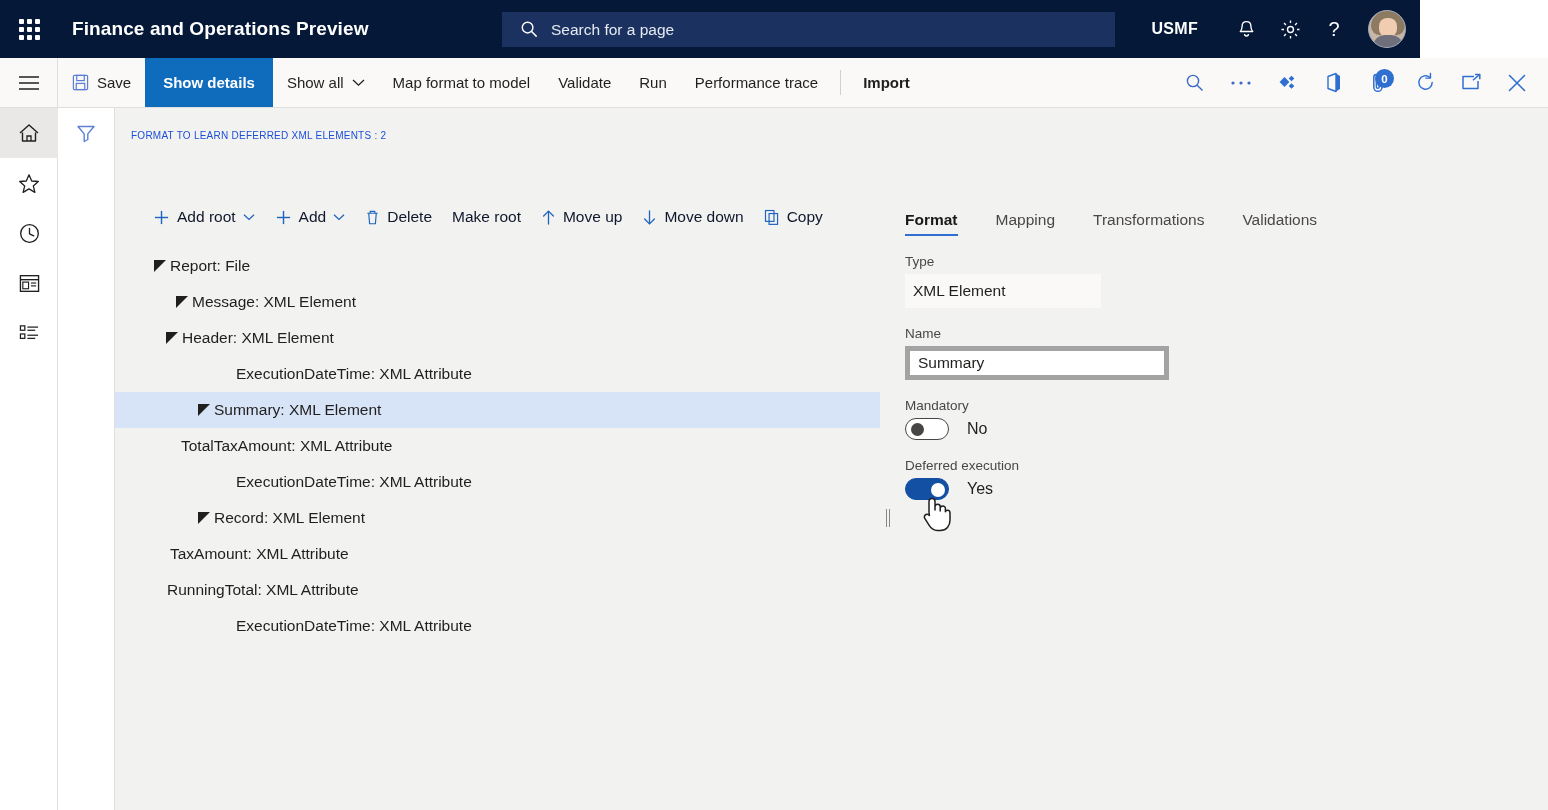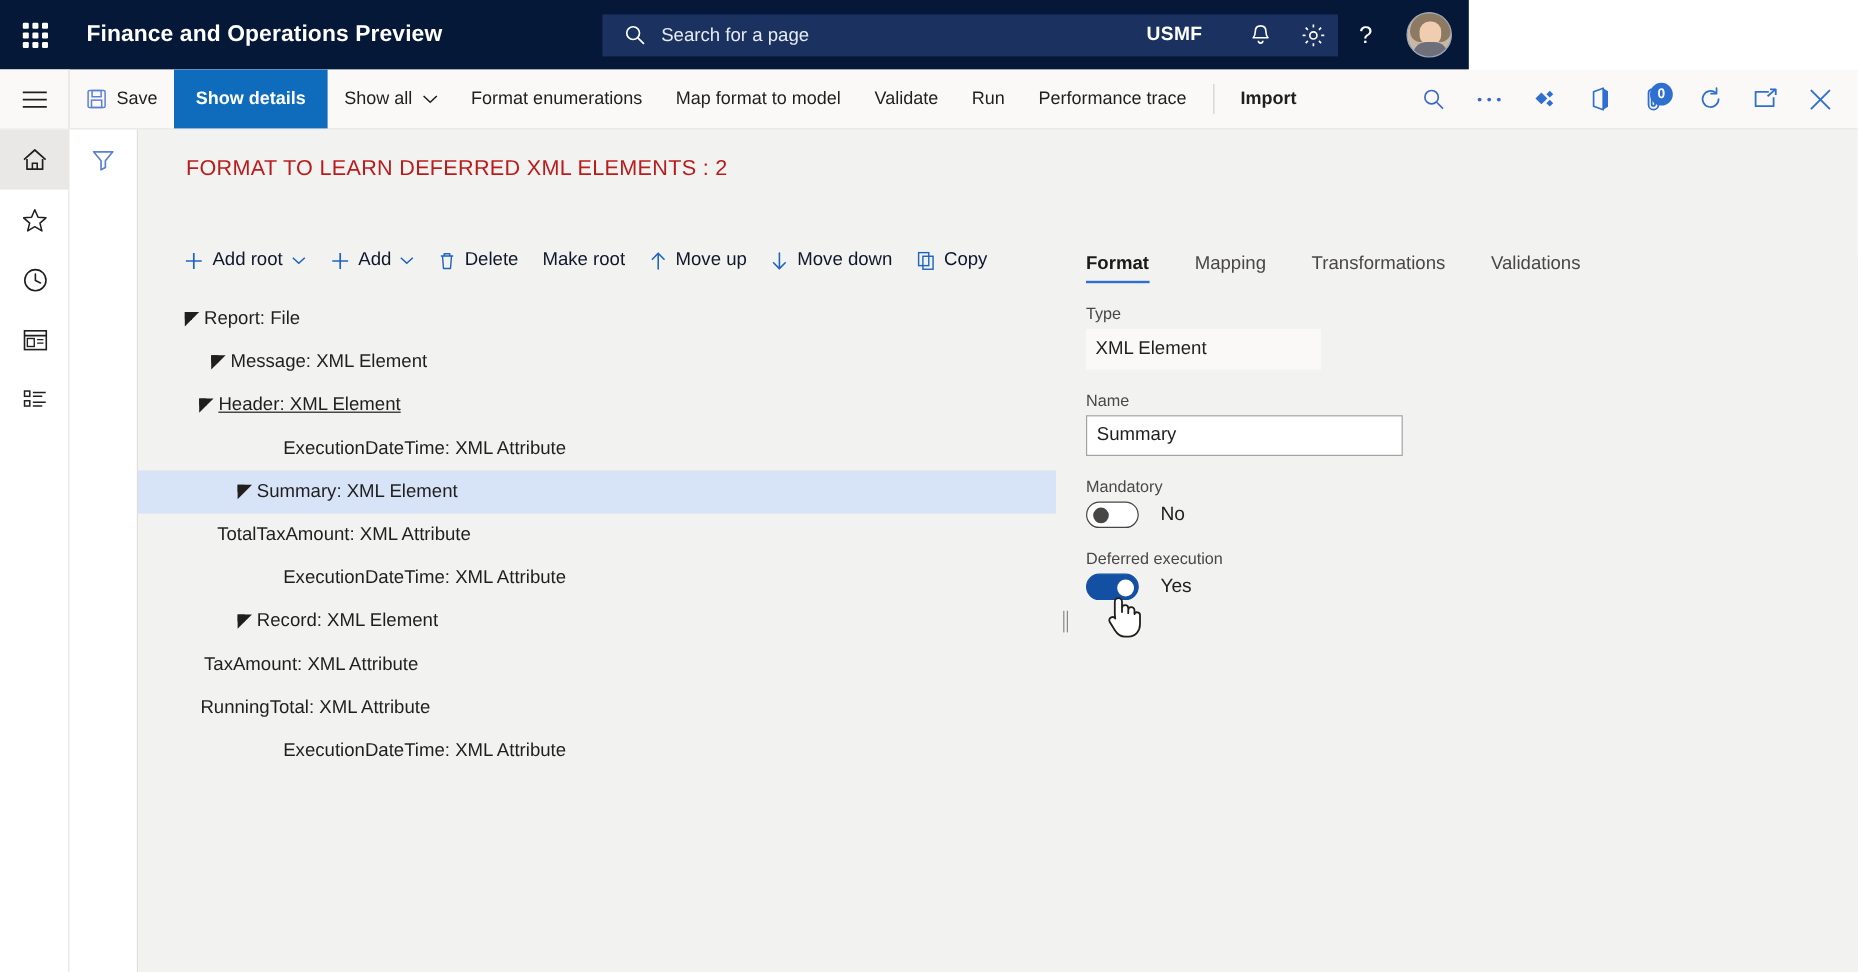--- a/index.html
+++ b/index.html
@@ -6,21 +6,21 @@
   html, body {
     margin: 0; padding: 0;
     width: 1548px; height: 810px;
     overflow: hidden;
     font-family: "Liberation Sans", sans-serif;
     background: #ffffff;
   }
 
   
   #topbar {
-    position: absolute; left: 0; top: 0; width: 1224px; height: 58px;
+    position: absolute; left: 0; top: 0; width: 1420px; height: 58px;
     background: #061838;
     display: flex; align-items: center;
   }
   #waffle {
     width: 58px; height: 58px;
     display: flex; align-items: center; justify-content: center;
     cursor: pointer;
   }
   .waffle-grid {
     display: grid; grid-template-columns: repeat(3, 5px);
@@ -98,21 +98,21 @@
     background: #ffffff; border-right: 1px solid #e1dfdd;
   }
   #filter-icon-wrap { display:flex; align-items:center; justify-content:center; height:50px; cursor:pointer;}
 
   
   #content {
     position: absolute; left: 115px; top: 108px; width: 1433px; height: 702px;
     background: #f2f2f1; overflow: hidden;
   }
   #breadcrumb {
-    position:absolute; left:40px; top:22px; font-size:18px; color:#b91c1c;
+    position:absolute; left:16px; top:22px; font-size:10px; color:#1d4ed8;
     letter-spacing:.25px; white-space:nowrap;
   }
   #page-title {
     position:absolute; left:30px; top:44px; font-size:29px; color:#1b1a19; font-weight:600;
   }
 
   
   #tree-toolbar {
     position:absolute; left:28px; top:96px; display:flex; align-items:center;
   }
@@ -162,21 +162,21 @@
   .tab.active::after {
     content:""; position:absolute; left:0; right:0; bottom:0; height:2.5px; background:#2f6fd0;
   }
   .field-label { font-size:13.5px; color:#4a4846; margin-top:18px; margin-bottom:5px; }
   .field-ro {
     width: 196px; height: 34px; background:#faf9f8;
     display:flex; align-items:center; padding-left:8px;
     font-size:15.5px; color:#201f1e;
   }
   .field-input {
-    width: 264px; height: 34px; background:#ffffff; border:1px solid #a3a3a3;
+    width: 264px; height: 34px; background:#ffffff; border:5px solid #a3a3a3;
     display:flex; align-items:center; padding-left:8px;
     font-size:15.5px; color:#201f1e;
   }
   .toggle-row { display:flex; align-items:center; margin-top:4px; position:relative;}
   .toggle {
     width: 44px; height: 22px; border-radius: 11px; position:relative; cursor:pointer;
     background:#ffffff; border:1px solid #484644;
   }
   .toggle .knob {
     position:absolute; top:4px; left:5px; width:13px; height:13px; border-radius:50%;
@@ -284,23 +284,20 @@
 
     <div class="cmd-item">
       <span class="lbl">Show all</span>
       <span class="caret">
         <svg width="13" height="9" viewBox="0 0 13 9">
             <polyline points="1,2 6.5,7.2 12,2" fill="none" stroke="#201f1e" stroke-width="1.3"></polyline>
           </svg>
       </span>
     </div>
 
-    <div class="cmd-item">
-      <span class="lbl">Format enumerations</span>
-    </div>
 
     <div class="cmd-item">
       <span class="lbl">Map format to model</span>
     </div>
 
     <div class="cmd-item">
       <span class="lbl">Validate</span>
     </div>
 
     <div class="cmd-item">
@@ -536,21 +533,21 @@
           <span class="tri-glyph"></span>
         </span>
         <span>Report: File</span>
       </div>
       <div class="tree-row" style="padding-left: 77px;">
         <span class="tri">
           <span class="tri-glyph"></span>
         </span>
         <span>Message: XML Element</span>
       </div>
-      <div class="tree-row" style="padding-left: 67px; text-decoration: underline;">
+      <div class="tree-row" style="padding-left: 67px;">
         <span class="tri">
           <span class="tri-glyph"></span>
         </span>
         <span>Header: XML Element</span>
       </div>
       <div class="tree-row" style="padding-left: 121px;">
         <span class="tri-spacer"></span>
         <span>ExecutionDateTime: XML Attribute</span>
       </div>
       <div class="tree-row selected" style="padding-left: 99px;">

